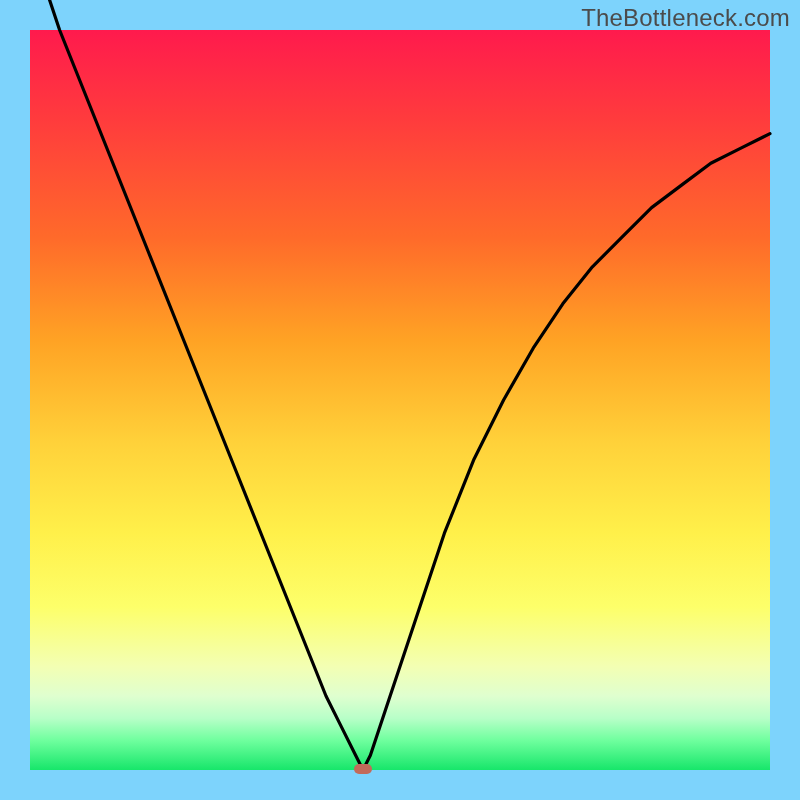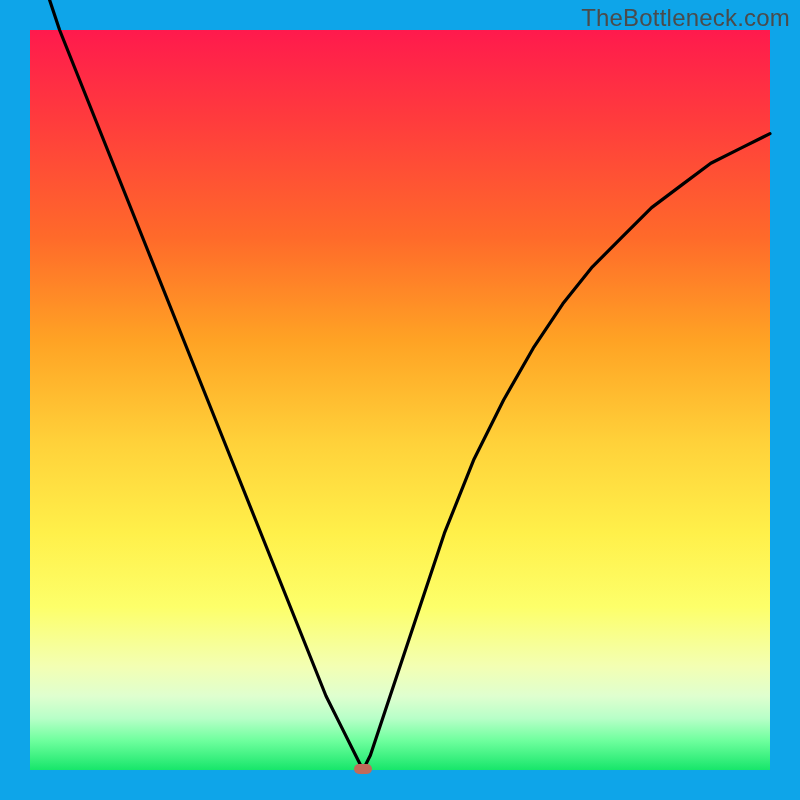--- a/index.html
+++ b/index.html
@@ -10,21 +10,21 @@
     background: #000;
     overflow: hidden;
     font-family: Arial, Helvetica, sans-serif;
   }
   .frame {
     position: absolute;
     left: 0;
     top: 0;
     width: 800px;
     height: 800px;
-    background: #0ea5e9;
+    background: #7dd3fc;
   }
   .plot-area {
     position: absolute;
     left: 30px;
     top: 30px;
     width: 740px;
     height: 740px;
     background: linear-gradient(to bottom,
       #ff1a4d 0%,
       #ff3b3d 12%,

